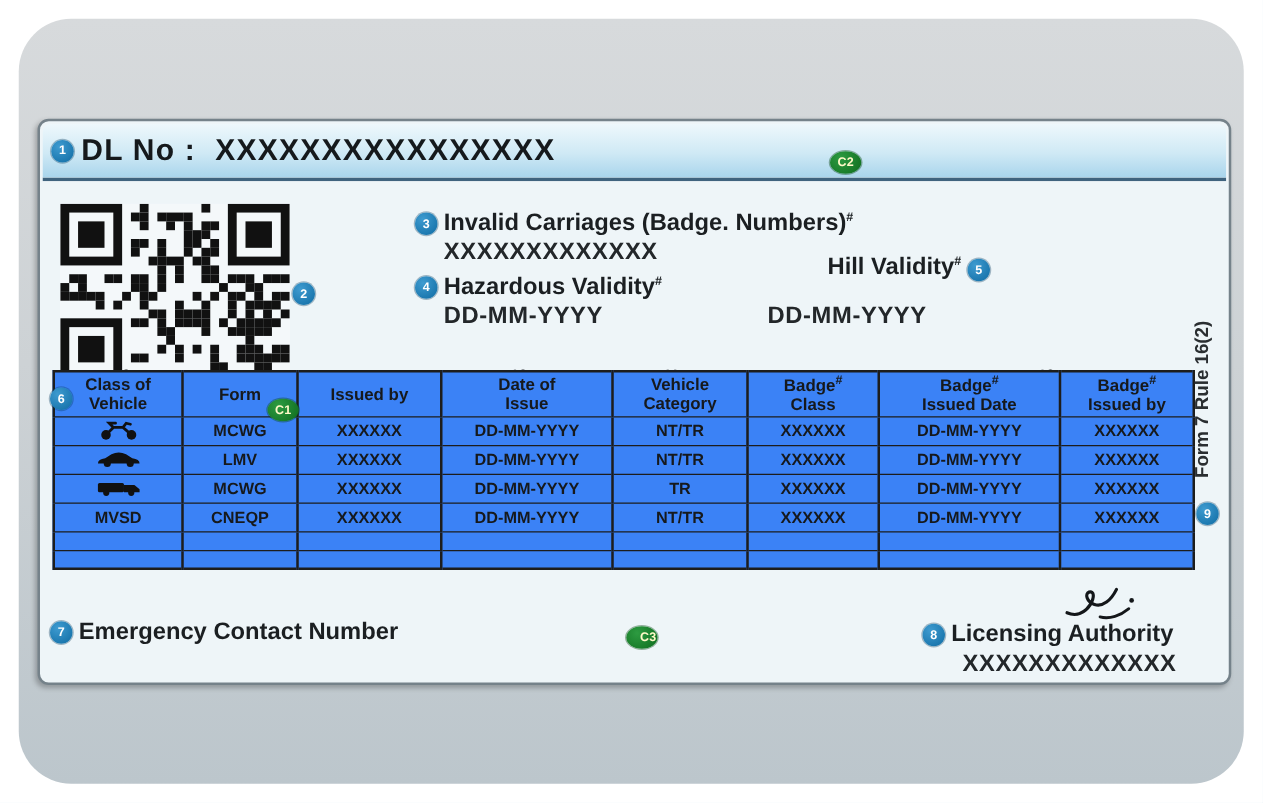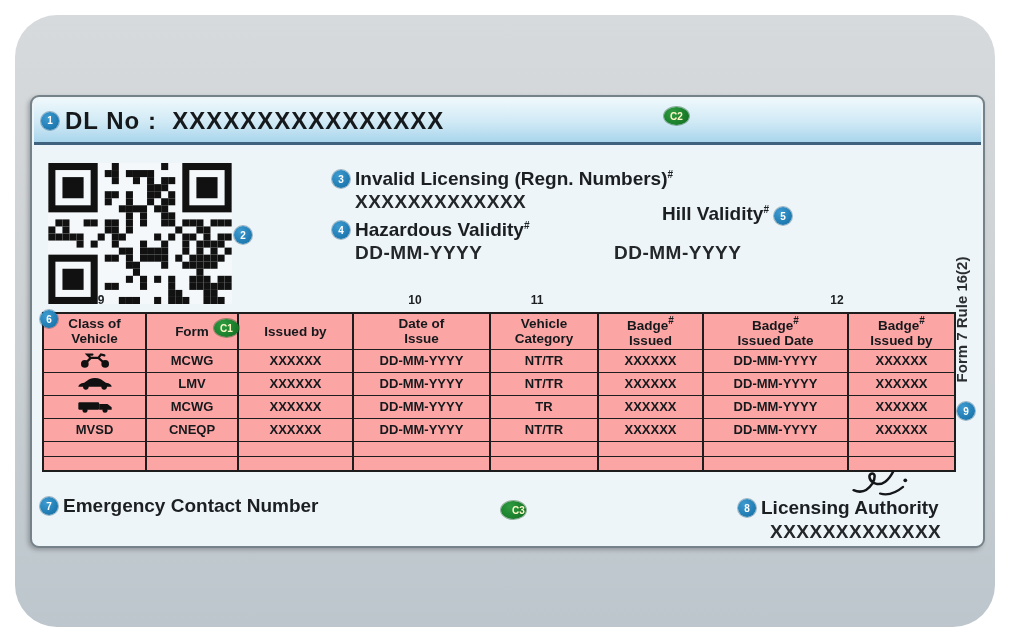--- a/index.html
+++ b/index.html
@@ -25,22 +25,22 @@
     width:25px; height:18px; border-radius:50%;
     background:radial-gradient(circle at 35% 30%, #2d9b41, #0e6b1d);
     color:#fff9c8; font-size:10px; font-weight:700;
     box-shadow:0 0 0 1px rgba(10,70,20,.4); }
   .abs { position:absolute; }
   .lbl { font-size:19px; font-weight:700; color:#1b1f22; white-space:nowrap; }
   .val { font-size:19px; font-weight:700; color:#23272a; letter-spacing:.5px; white-space:nowrap; }
   sup.hash { font-size:10px; vertical-align:super; }
   .info-row { display:flex; align-items:flex-start; gap:5px; }
   .refnum { font-size:12px; font-weight:700; color:#1b1f22; transform:translateX(-50%); }
-  table.dl { position:absolute; left:10px; top:215px; width:912px;
-    border-collapse:collapse; table-layout:fixed; background:#fca5a5; }
+  table.dl { position:absolute; left:10px; top:199px; width:912px;
+    border-collapse:collapse; table-layout:fixed; background:#3b82f6; }
   table.dl th, table.dl td { border-top:1px solid #1d1d1d; border-bottom:1px solid #1d1d1d;
     border-left:2px solid #1d1d1d; border-right:2px solid #1d1d1d;
     text-align:center; vertical-align:middle; color:#16191c; overflow:hidden; }
   table.dl { border:2px solid #1d1d1d; }
   table.dl th { font-size:13.5px; font-weight:700; line-height:1.12; height:36px; padding:1px 1px; }
   table.dl td { font-size:13px; font-weight:700; height:23px; padding:0 1px; white-space:nowrap; }
   table.dl tr.empty td { height:15px; }
   .veh-icon svg { display:block; margin:0 auto; }
   .side-note { position:absolute; left:908px; top:128px; width:44px; height:188px;
     display:flex; align-items:center; justify-content:center; }
@@ -54,21 +54,21 @@
 <div class="photo-bg"></div>
 
 <div class="card">
 
   <div class="band">
     <span class="badge-blue" style="margin-right:6px;">1</span>
     <span class="dl-line">
       <span>DL No :</span>&nbsp;
       <span>XXXXXXXXXXXXXXXX</span>
     </span>
-    <span class="badge-green abs" style="left:630px; top:8px;">C2</span>
+    <span class="badge-green abs" style="left:630px; top:22px;">C2</span>
   </div>
 
   <div class="abs" style="left:16px; top:66px; width:184px; height:141px; background:#f4f8fa;">
     <svg id="qr-svg" width="184" height="141" viewBox="0 0 182 140">
         <rect x="63" y="0" width="7" height="7" fill="#111"></rect>
         <rect x="112" y="0" width="7" height="7" fill="#111"></rect>
         <rect x="56" y="7" width="7" height="7" fill="#111"></rect>
         <rect x="63" y="7" width="7" height="7" fill="#111"></rect>
         <rect x="77" y="7" width="7" height="7" fill="#111"></rect>
         <rect x="84" y="7" width="7" height="7" fill="#111"></rect>
@@ -226,21 +226,21 @@
         <rect x="147" y="14" width="21" height="21" fill="#111"></rect>
         <rect x="0" y="91" width="49" height="49" fill="#111"></rect>
         <rect x="7" y="98" width="35" height="35" fill="#f4f8fa"></rect>
         <rect x="14" y="105" width="21" height="21" fill="#111"></rect>
       </svg>
   </div>
   <span class="badge-blue abs" style="left:202px; top:129px;">2</span>
 
   <div class="abs info-row" style="left:300px; top:71px;">
     <span class="badge-blue" style="margin-top:2px;">3</span>
-    <span class="lbl"><span>Invalid Licensing (Regn. Numbers)</span><sup class="hash">#</sup></span>
+    <span class="lbl"><span>Invalid Carriages (Badge. Numbers)</span><sup class="hash">#</sup></span>
   </div>
   <div class="abs val" style="left:323px; top:94px;">XXXXXXXXXXXXX</div>
 
   <div class="abs info-row" style="left:300px; top:122px;">
     <span class="badge-blue" style="margin-top:2px;">4</span>
     <span class="lbl"><span>Hazardous Validity</span><sup class="hash">#</sup></span>
   </div>
   <div class="abs val" style="left:323px; top:145px;">DD-MM-YYYY</div>
 
   <div class="abs info-row" style="left:582px; top:106px;margin-left:48px;">
@@ -267,21 +267,21 @@
         <col style="width:145px">
         <col style="width:107px">
     </colgroup>
     <tbody>
         <tr>
       <th><span>Class of</span><br><span>Vehicle</span></th>
       <th><span>Form</span></th>
       <th><span>Issued by</span></th>
       <th><span>Date of</span><br><span>Issue</span></th>
       <th><span>Vehicle</span><br><span>Category</span></th>
-      <th><span>Badge</span><sup class="hash">#</sup><br><span>Issued</span></th>
+      <th><span>Badge</span><sup class="hash">#</sup><br><span>Class</span></th>
       <th><span>Badge</span><sup class="hash">#</sup><br><span>Issued Date</span></th>
       <th><span>Badge</span><sup class="hash">#</sup><br><span>Issued by</span></th>
     </tr>
     <tr>
       <td class="veh-icon">
         <svg width="34" height="17" viewBox="0 0 40 20">
           <circle cx="8" cy="14" r="4.5" fill="#111"></circle>
               <circle cx="32" cy="14" r="4.5" fill="#111"></circle>
           <path d="M8 14 L15 7 L24 7 L32 14 M15 7 L11 3 L17 3 M24 7 L27 3 L31 4" stroke="#111" stroke-width="2.6" fill="none" stroke-linecap="round"></path>
         </svg>

